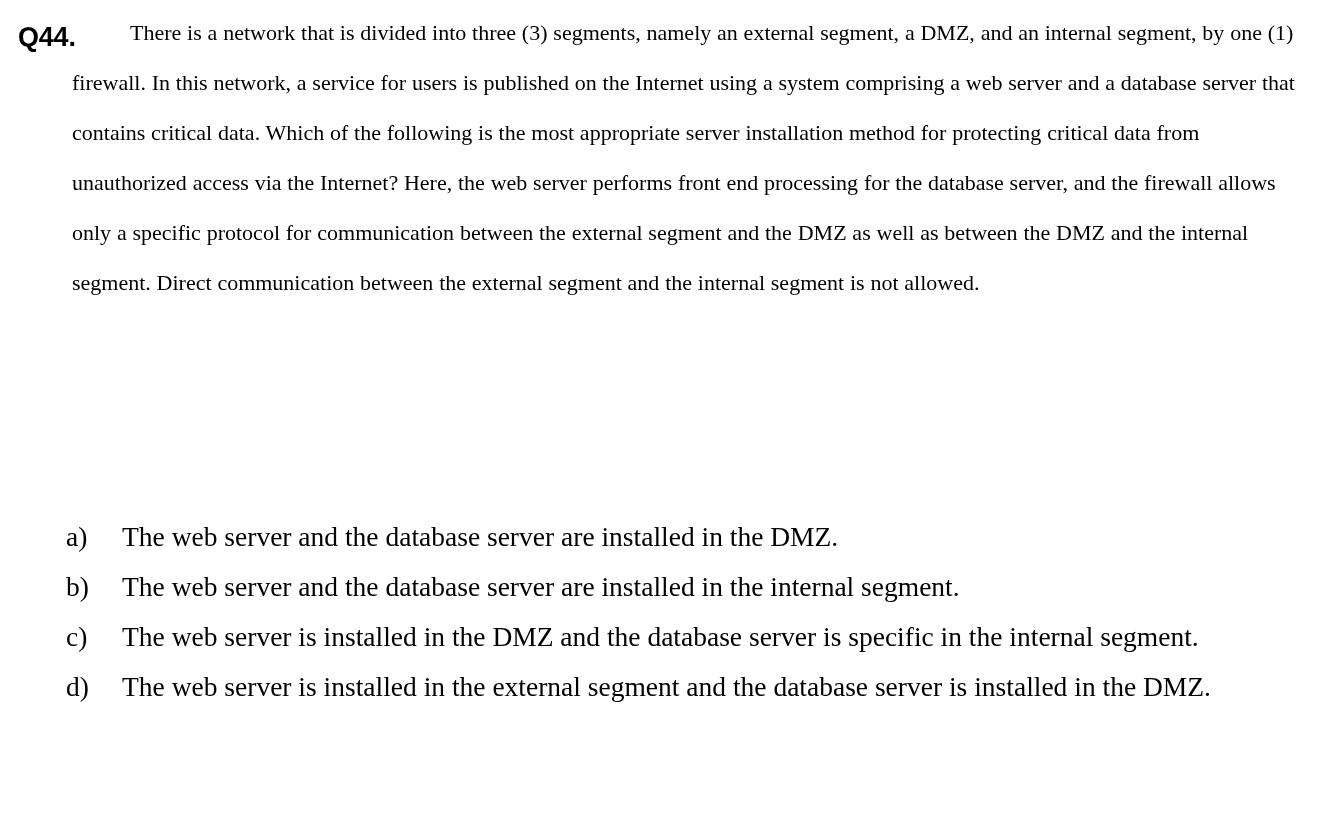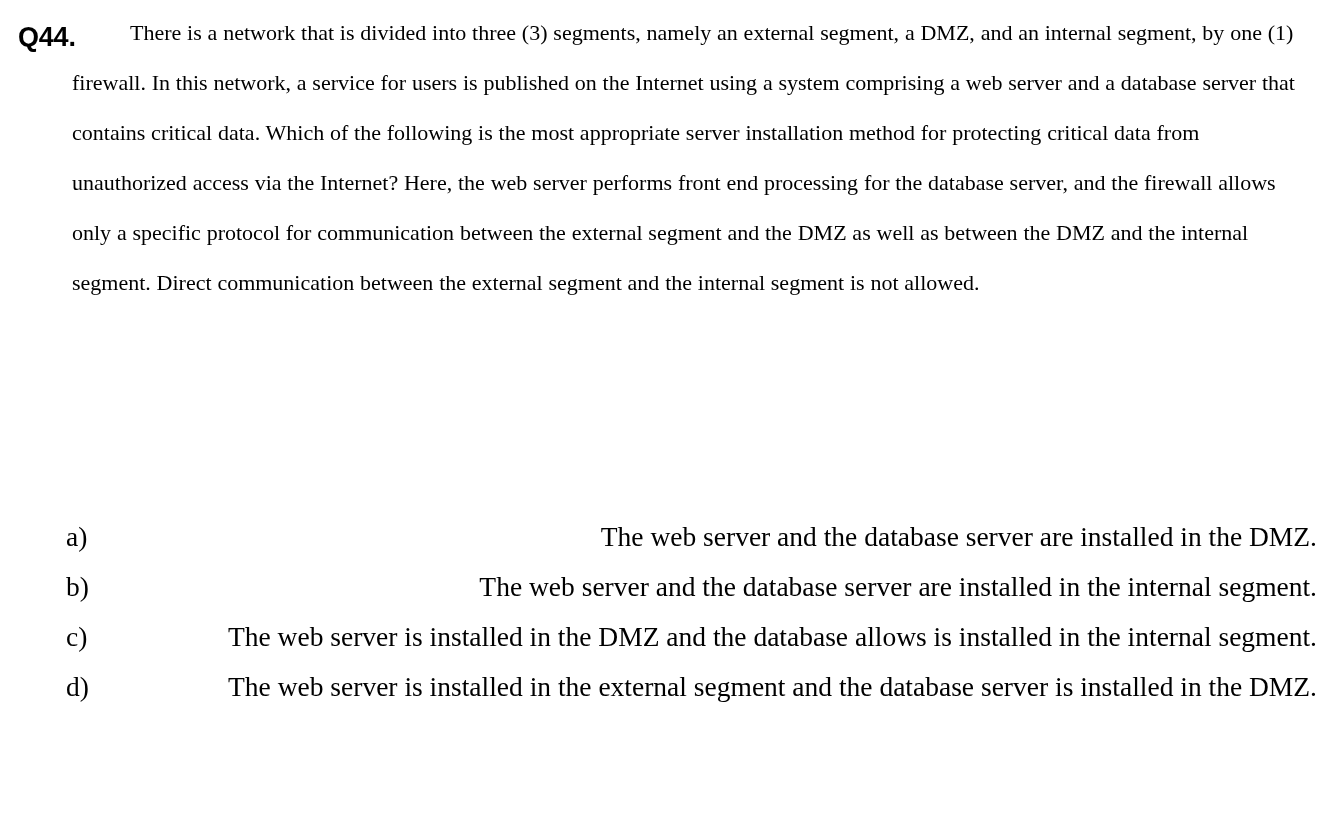--- a/index.html
+++ b/index.html
@@ -70,21 +70,20 @@
   .option-marker {
     position: absolute;
     left: 66px;
     top: 0;
     width: 50px;
     font-size: 27.5px;
     line-height: 50px;
   }
   .option-text {
     display: block;
-    text-align: right;
   }
 </style>
 </head>
 <body>
 
 <div class="page">
 
   <div class="question-block">
     <span class="q-label">Q44.</span>
     <p class="q-body">There is a network that is divided into three (3) segments, namely an external segment, a DMZ, and an internal segment, by one (1) firewall. In this network, a service for users is published on the Internet using a system comprising a web server and a database server that contains critical data. Which of the following is the most appropriate server installation method for protecting critical data from unauthorized access via the Internet? Here, the web server performs front end processing for the database server, and the firewall allows only a specific protocol for communication between the external segment and the DMZ as well as between the DMZ and the internal segment. Direct communication between the external segment and the internal segment is not allowed.</p>
@@ -94,21 +93,21 @@
     <li class="option">
       <span class="option-marker">a)</span>
       <span class="option-text">The web server and the database server are installed in the DMZ.</span>
     </li>
     <li class="option">
       <span class="option-marker">b)</span>
       <span class="option-text">The web server and the database server are installed in the internal segment.</span>
     </li>
     <li class="option">
       <span class="option-marker">c)</span>
-      <span class="option-text">The web server is installed in the DMZ and the database allows is installed in the internal segment.</span>
+      <span class="option-text">The web server is installed in the DMZ and the database server is specific in the internal segment.</span>
     </li>
     <li class="option">
       <span class="option-marker">d)</span>
       <span class="option-text">The web server is installed in the external segment and the database server is installed in the DMZ.</span>
     </li>
   </ul>
 
 </div>
 
 </body></html>

